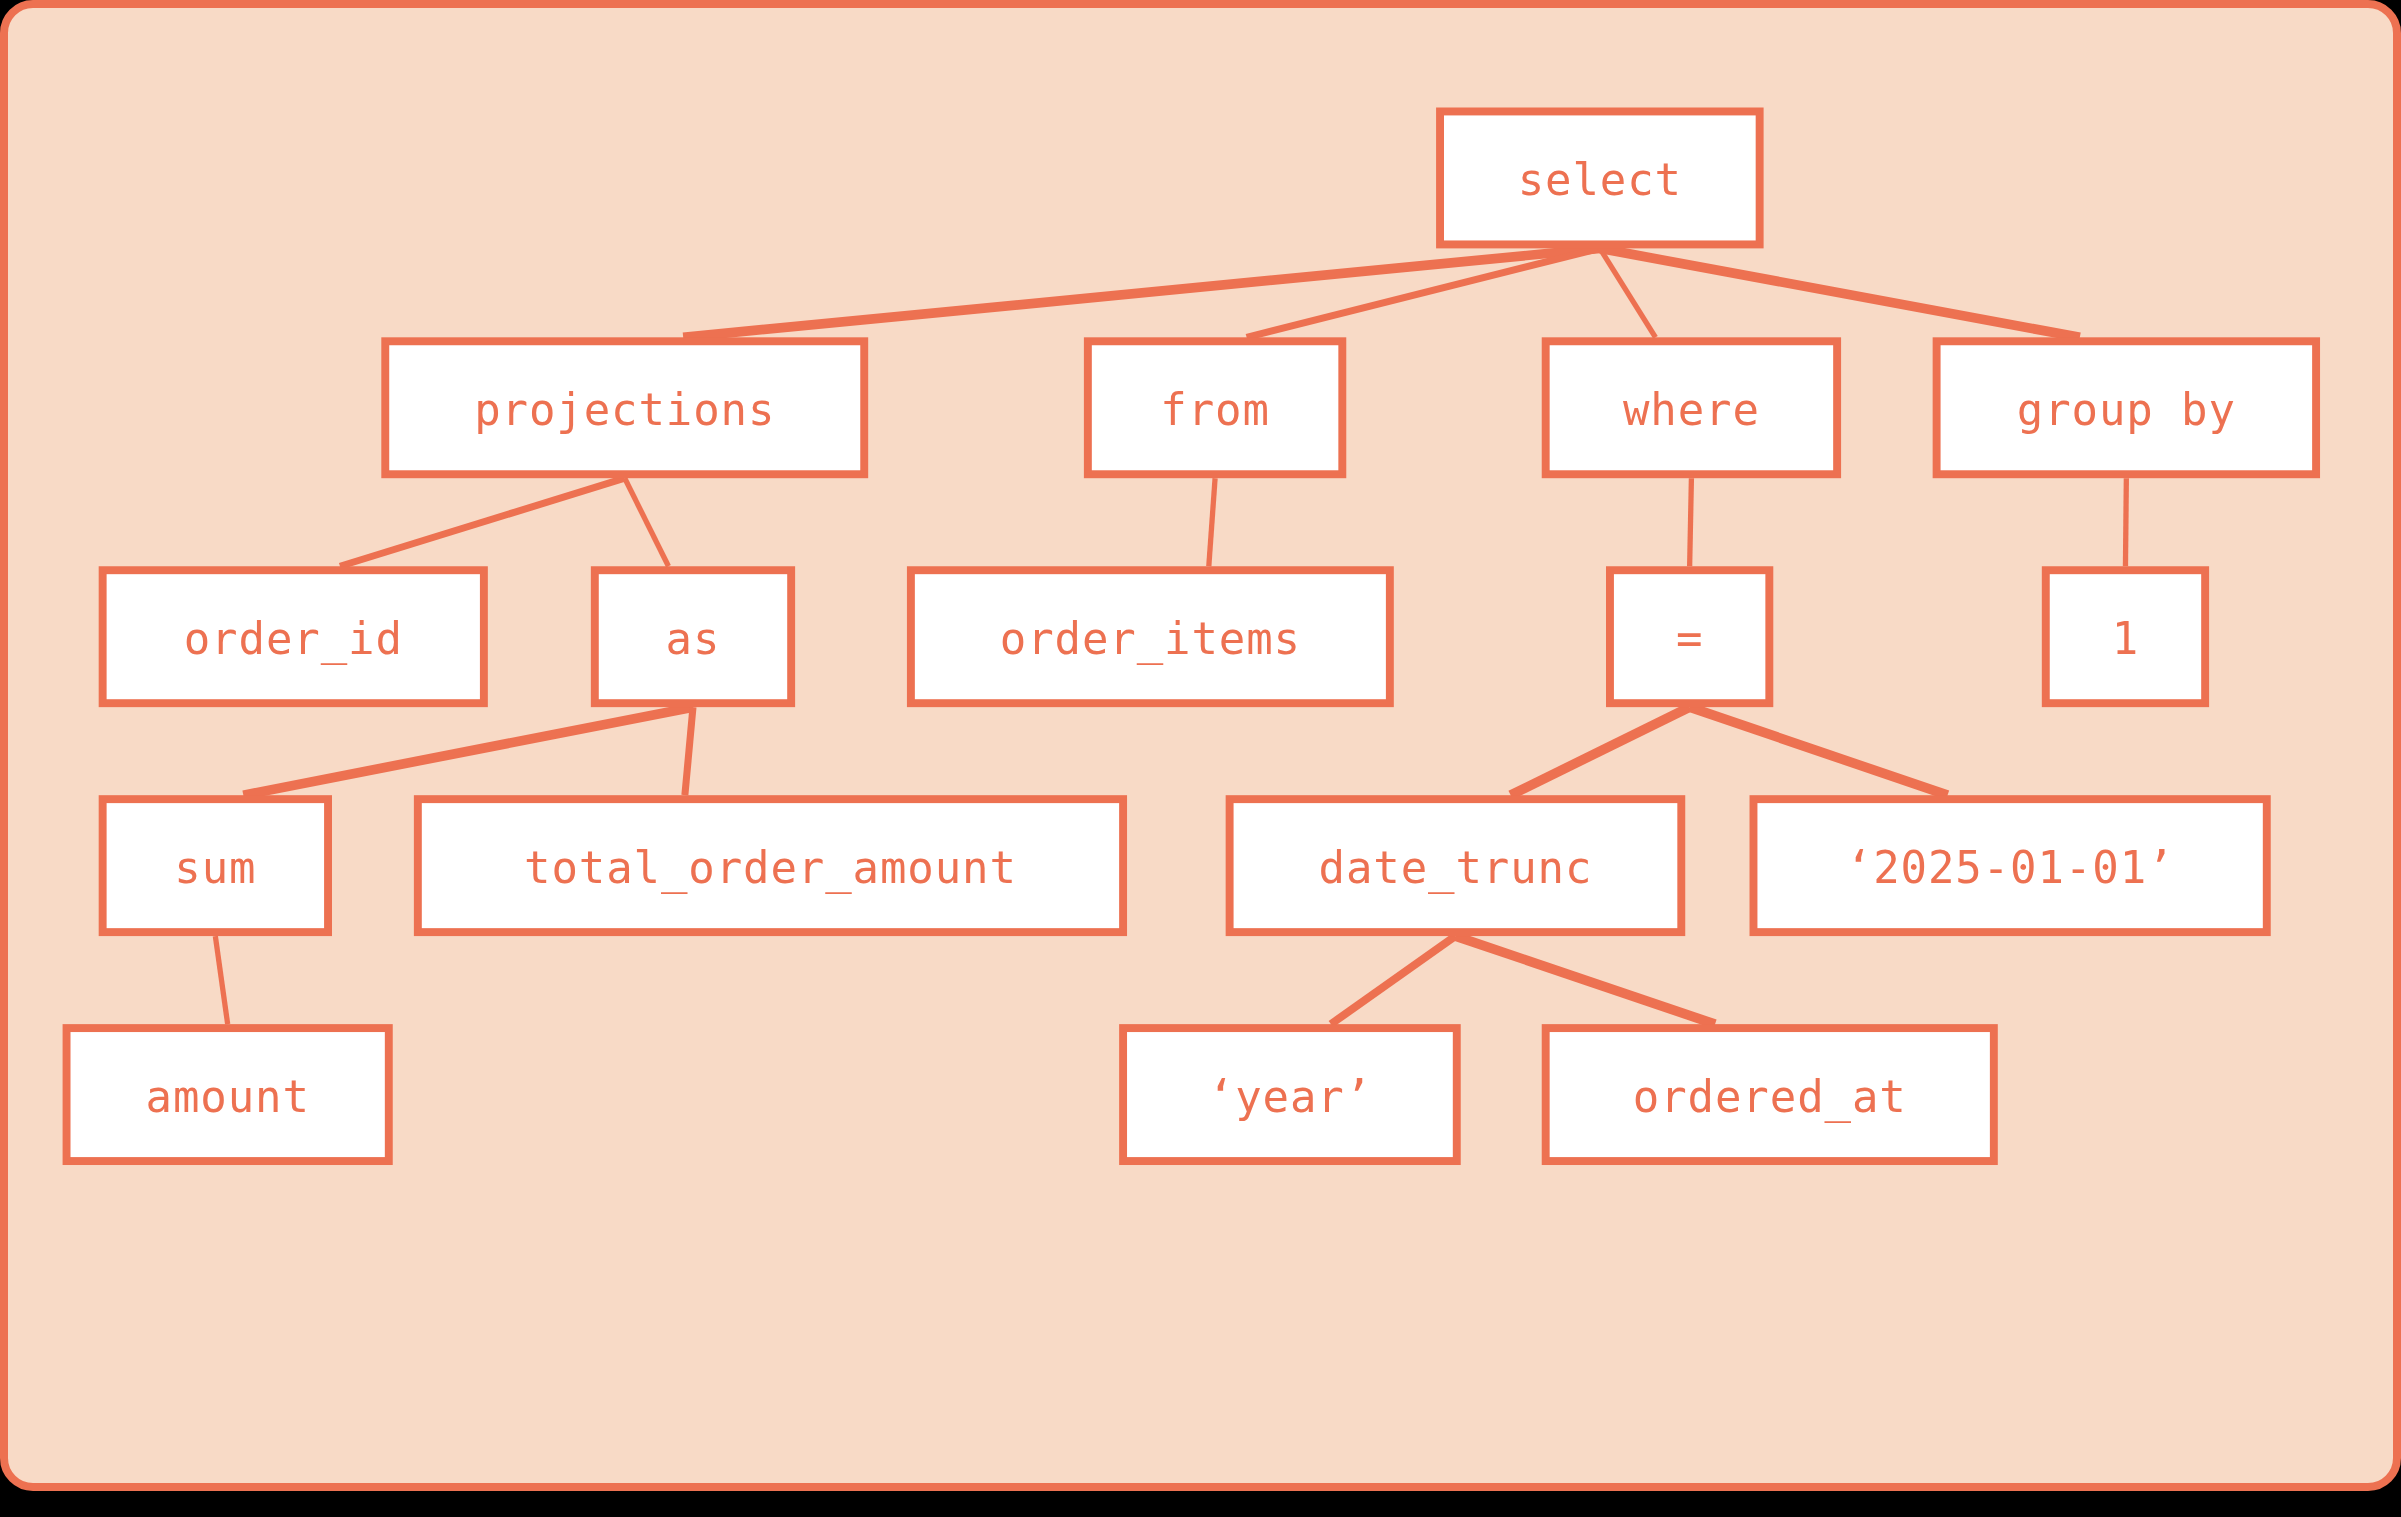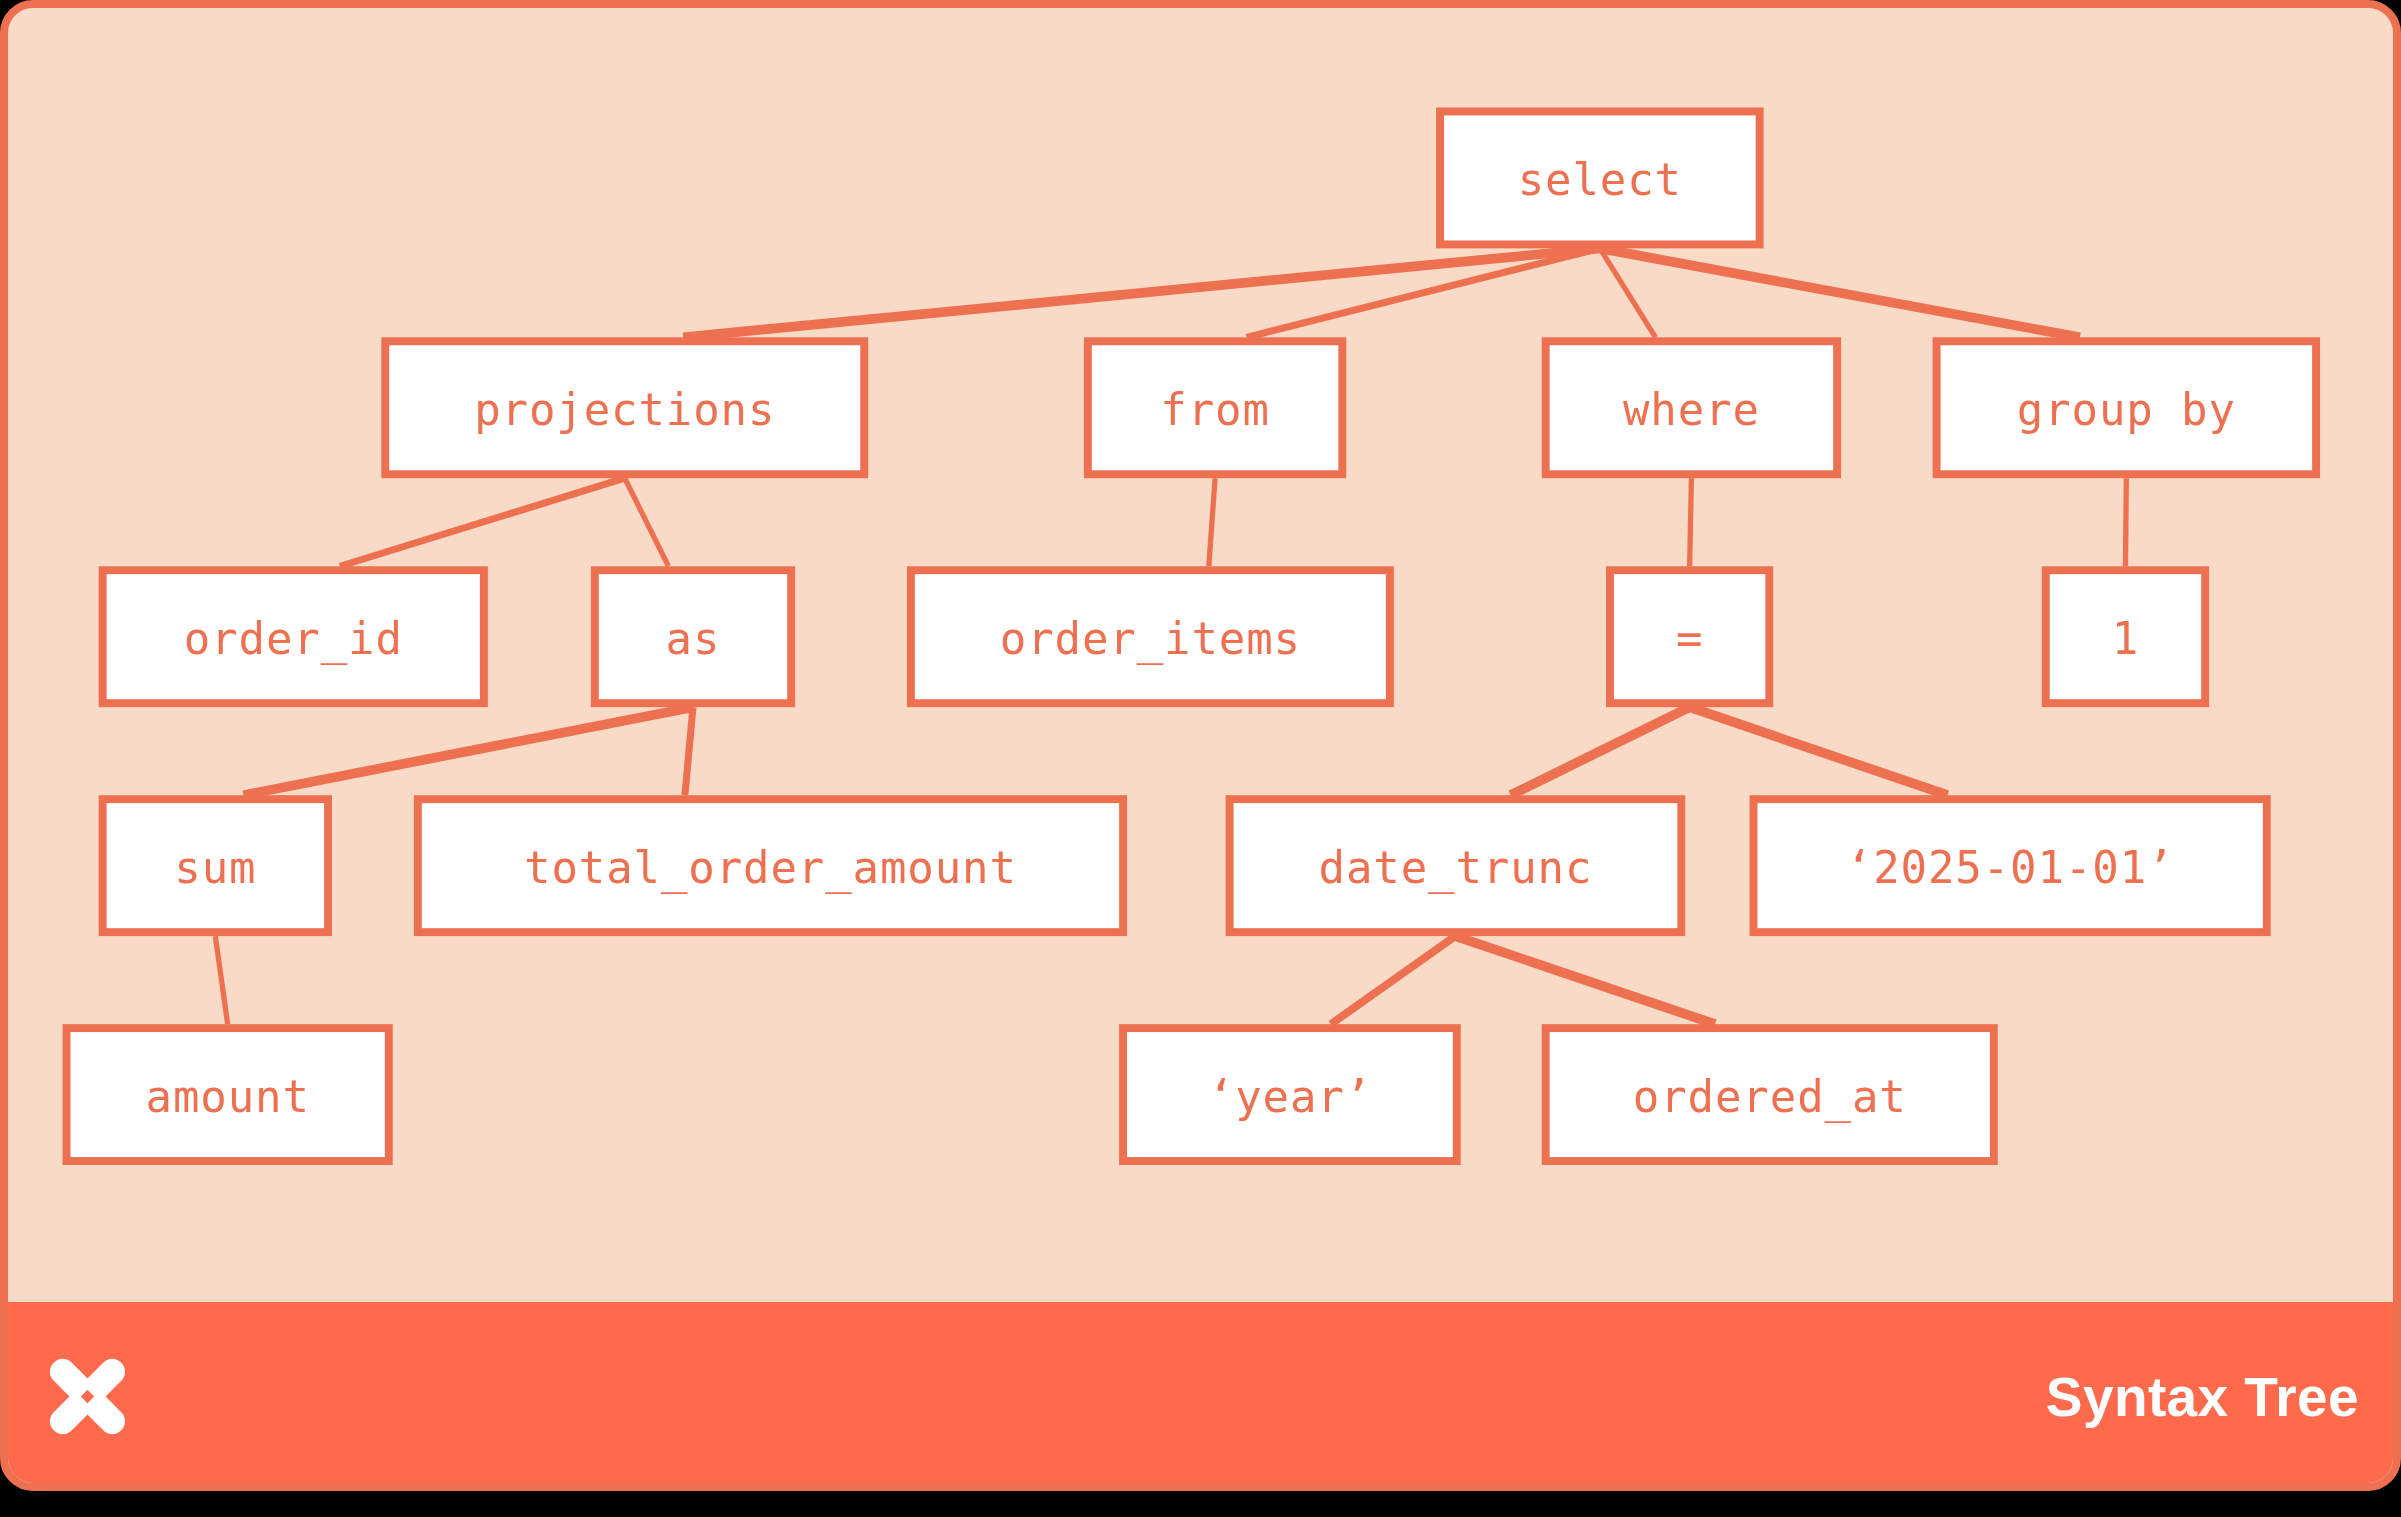--- a/index.html
+++ b/index.html
@@ -174,22 +174,15 @@
             <text x="1456" y="1236" class="node-text">‘year’</text>
           </g>
           <g>
             <rect x="1746.5" y="1158.5" width="509" height="151" class="node-rect"></rect>
             <text x="2001" y="1236" class="node-text">ordered_at</text>
           </g>
         </g>
     </svg>
   </div>
 
-  <div id="footer">
-    <svg id="footer-logo" viewBox="0 0 100 100">
-      <path fill="#FFFFFF" d="M14.5 14.5 C20 9 28 9 33.5 14.5 L50 31 L66.5 14.5 C72 9 80 9 85.5 14.5 C91 20 91 28 85.5 33.5 L69 50 L85.5 66.5 C91 72 91 80 85.5 85.5 C80 91 72 91 66.5 85.5 L50 69 L33.5 85.5 C28 91 20 91 14.5 85.5 C9 80 9 72 14.5 66.5 L31 50 L14.5 33.5 C9 28 9 20 14.5 14.5 Z"></path>
-      <path fill="#FF6A4D" d="M50 43 L57 50 L50 57 L43 50 Z"></path>
-    </svg>
-    <div id="footer-title">Syntax Tree</div>
-  </div>
 
 </div>
 
 
 </body></html>

